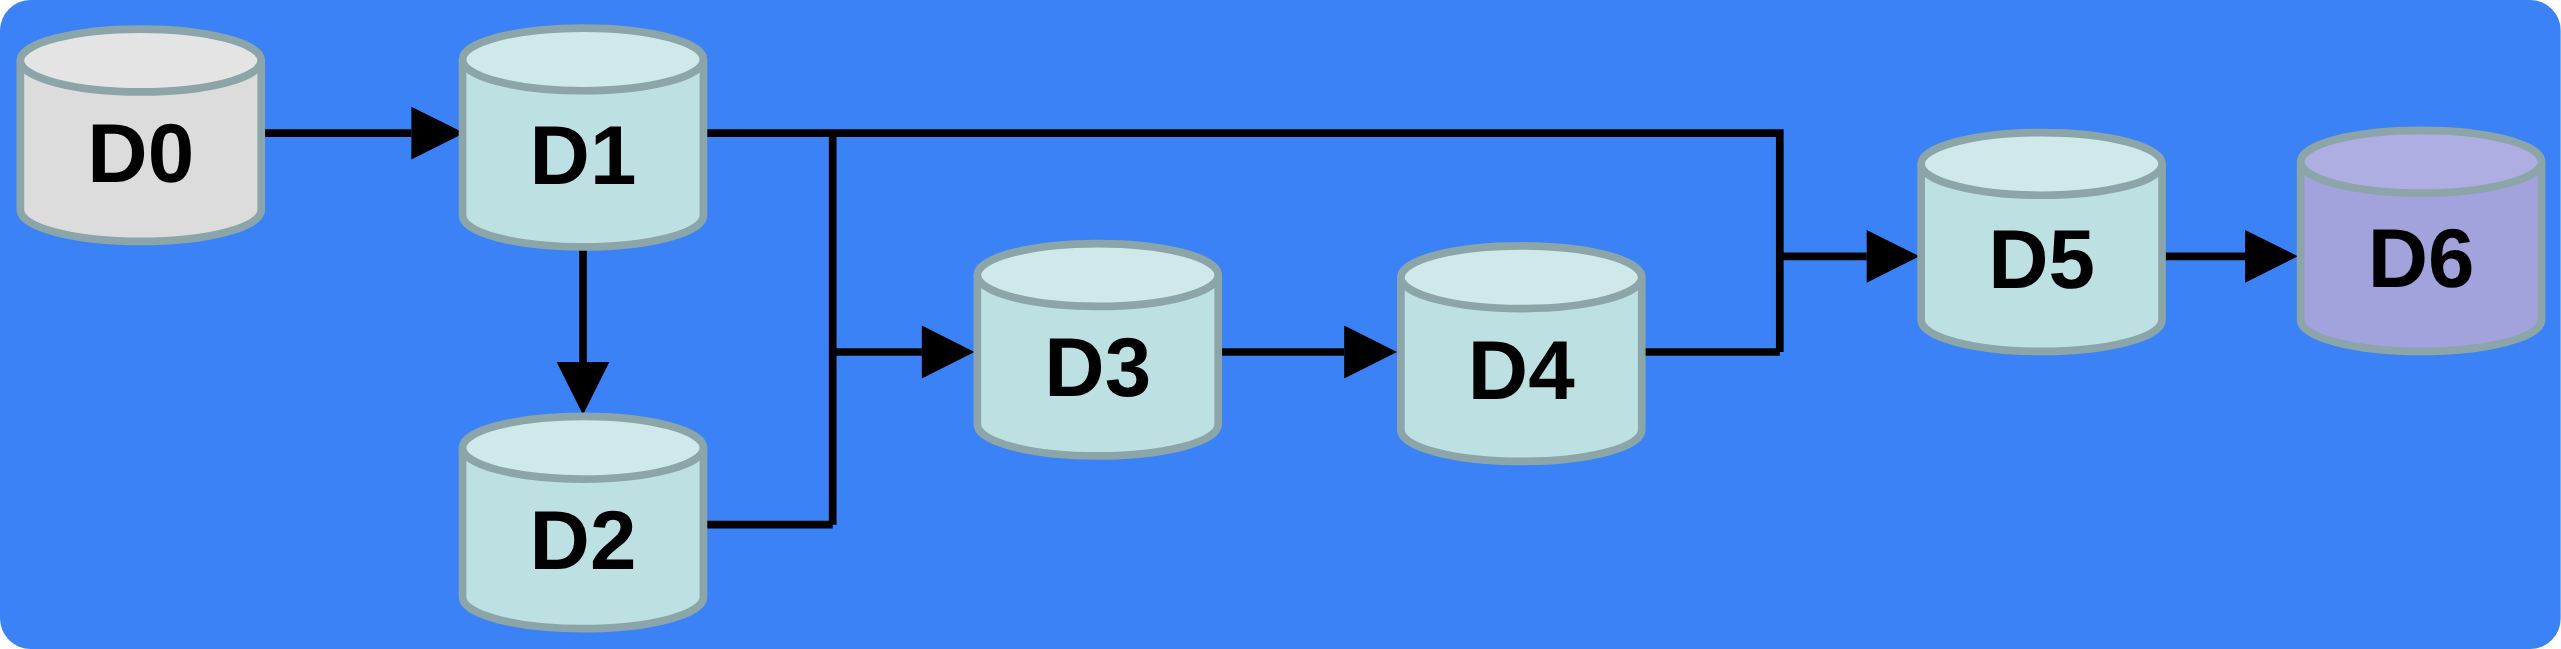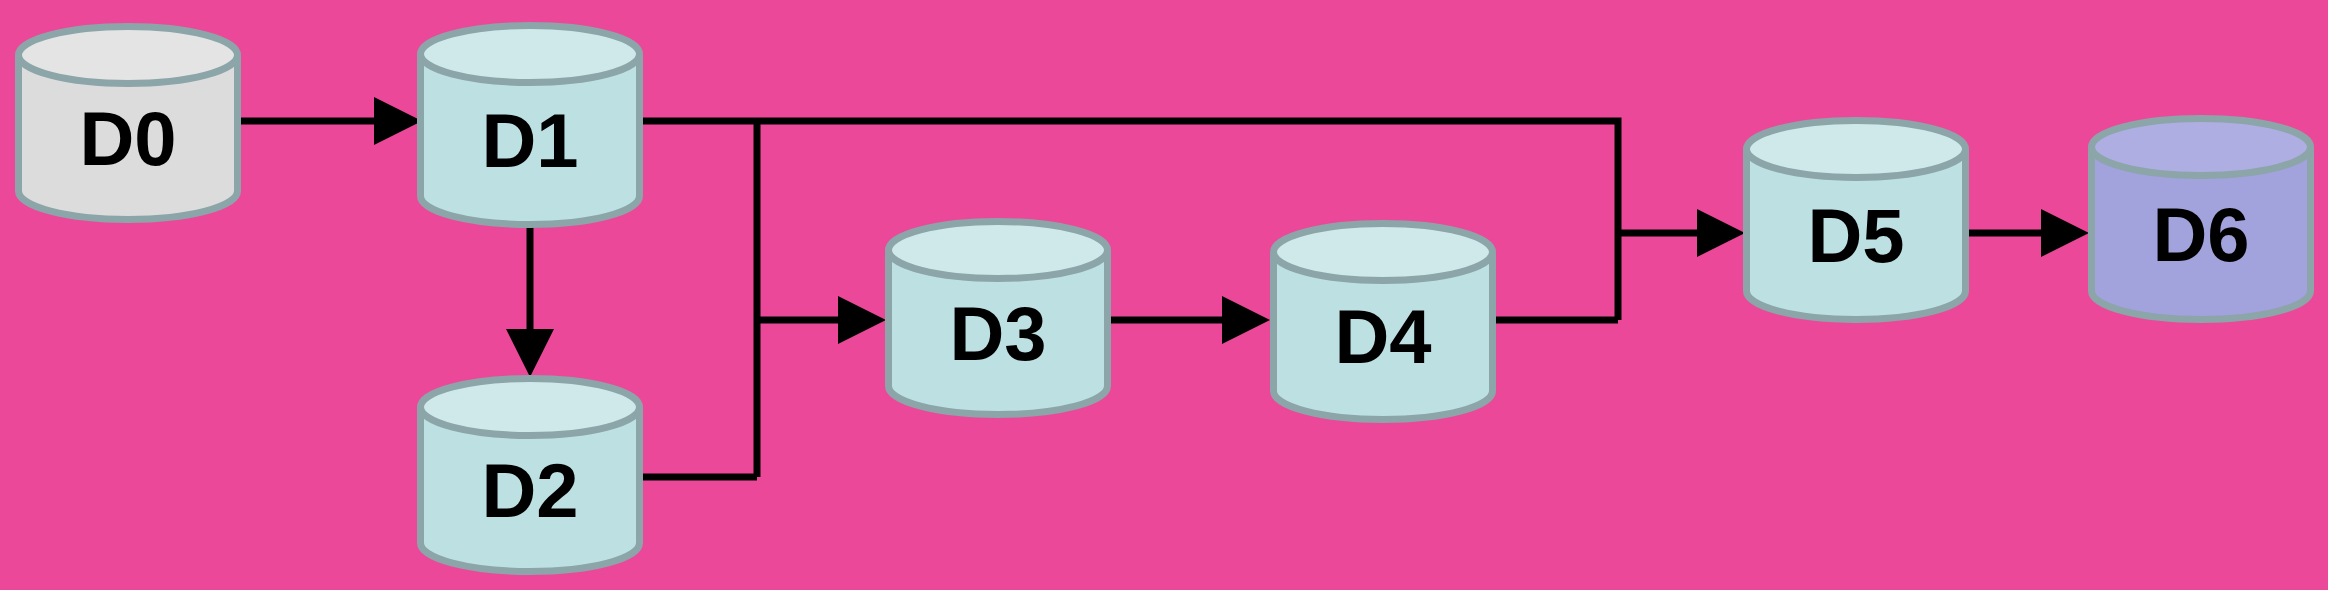--- a/index.html
+++ b/index.html
@@ -1,21 +1,21 @@
 <!DOCTYPE html>
 <html style="--edge-color: #000000; --node-border: #8ba5a8; --label-color: #000000;"><head>
 <meta charset="utf-8">
 <style>
   :root{
     --edge-color:#000000;
     --node-border:#8ba5a8;
     --label-color:#000000;
   }
   html,body{margin:0;padding:0;background:#ffffff;}
-  .stage{position:relative;width:2328px;height:590px;background:#ec4899;overflow:hidden;}
+  .stage{position:relative;width:2328px;height:590px;background:#3b82f6;overflow:hidden;border-radius:28px;}
   svg{display:block;}
   .edge{stroke:var(--edge-color);stroke-width:7;fill:none;stroke-linecap:butt;}
   .arrow{fill:var(--edge-color);stroke:none;}
   .cyl-body{stroke:var(--node-border);stroke-width:7;}
   .cyl-top{stroke:var(--node-border);stroke-width:7;}
   .node-label{
     font-family:"Liberation Sans",sans-serif;
     font-weight:bold;
     font-size:76px;
     fill:var(--label-color);

